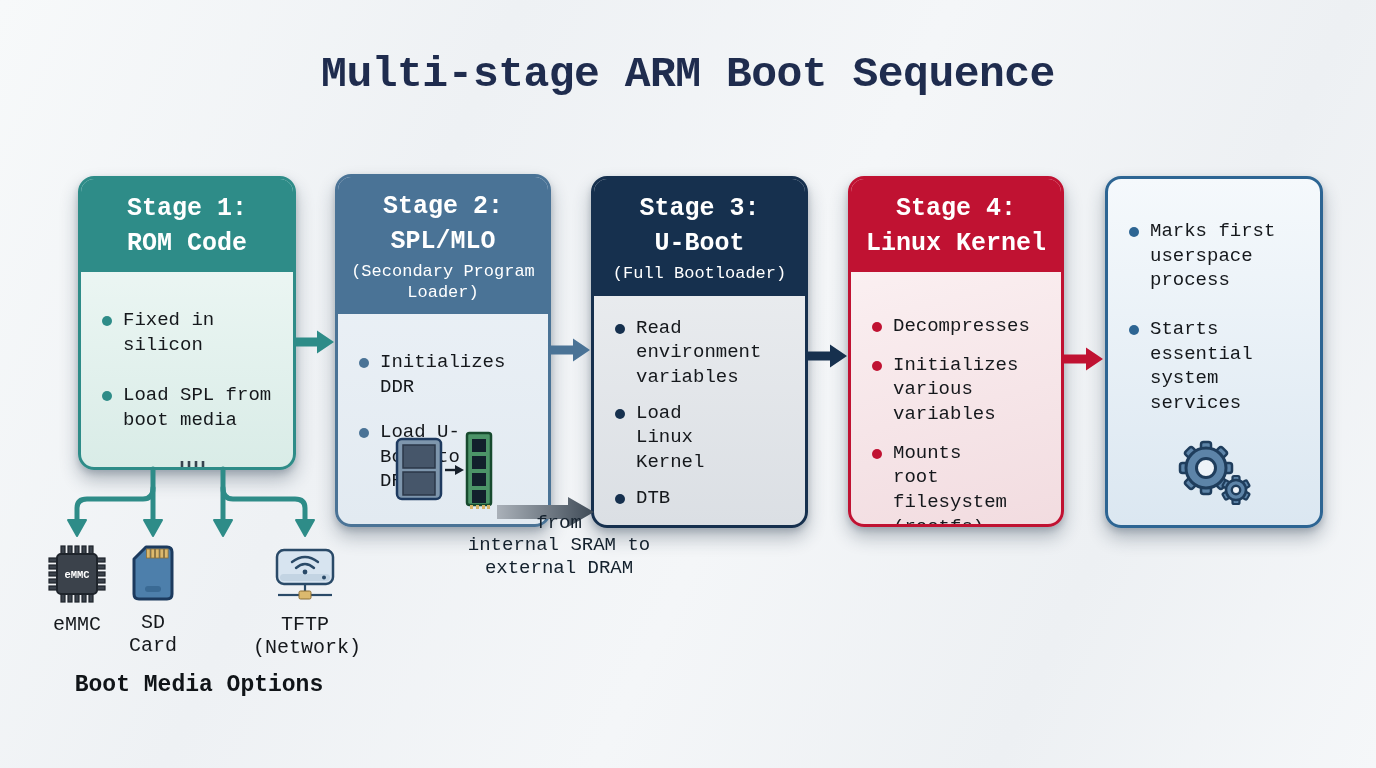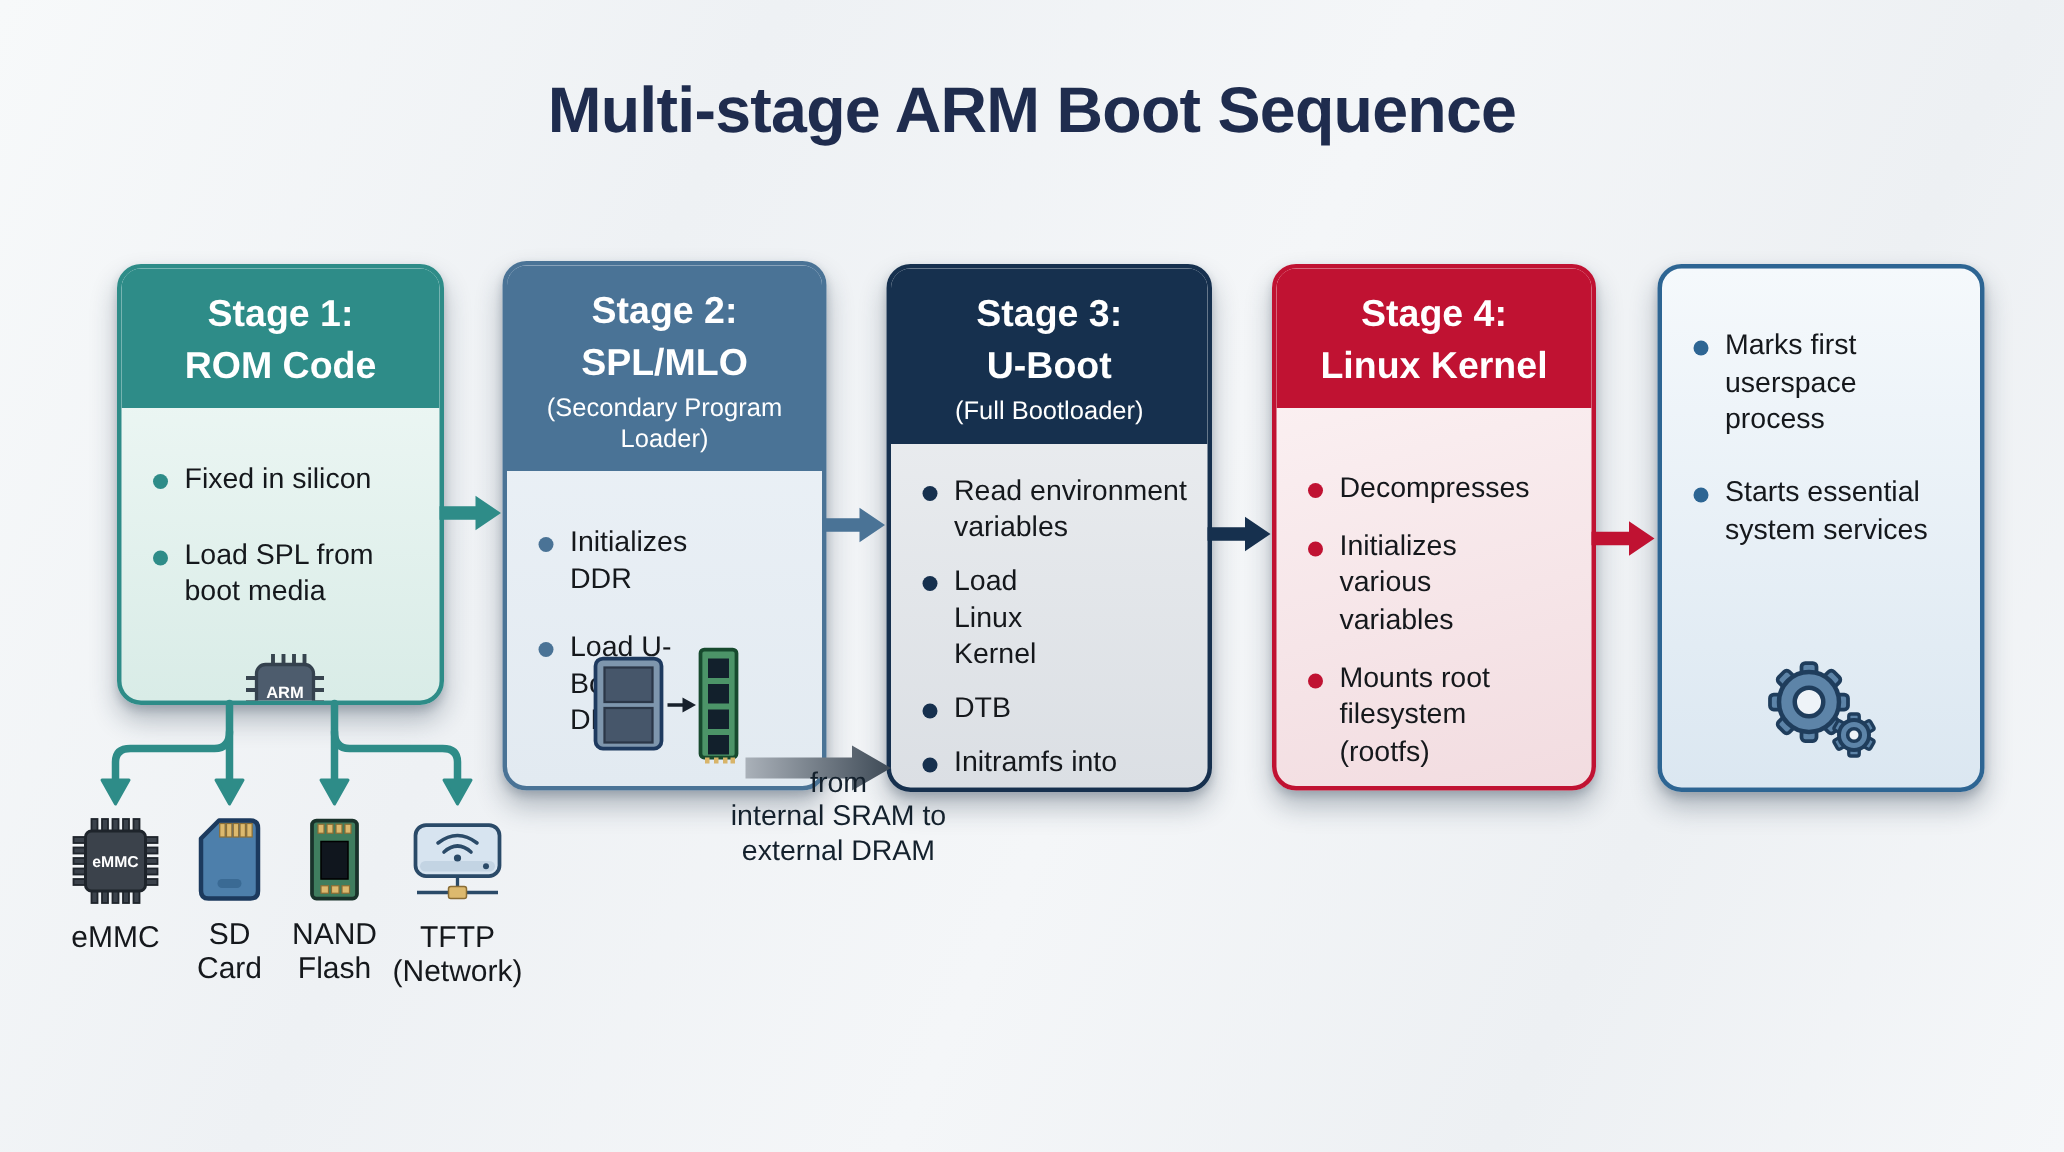--- a/index.html
+++ b/index.html
@@ -1,20 +1,20 @@
 <!DOCTYPE html>
 <html><head>
 <meta charset="utf-8">
 <style>
   * { margin:0; padding:0; box-sizing:border-box; }
   html,body { background:#e8eaee; }
   #canvas {
     position:relative; width:1376px; height:768px; overflow:hidden;
     background:linear-gradient(115deg,#f7f9fa 0%,#eef1f4 30%,#f4f6f8 55%,#edf0f3 78%,#f5f7f9 100%);
-    font-family:Liberation Sans, sans-serif;
+    font-family:Liberation Mono, monospace;
   }
   .title {
     position:absolute; left:0; right:0; top:50px; text-align:center;
     font-size:43px; font-weight:bold; color:#1f2c4e; letter-spacing:-0.5px;
   }
   
   .card {
     position:absolute; border-radius:16px; border:3px solid var(--accent);
     display:flex; flex-direction:column; overflow:hidden; z-index:2;
     box-shadow:0 10px 18px rgba(25,45,65,.30), 0 3px 6px rgba(25,45,65,.18);
@@ -292,55 +292,35 @@
             <rect x="29" y="5" width="3.6" height="9"></rect>
             <rect x="33.5" y="5" width="3.6" height="9"></rect>
         </g>
         <rect x="14" y="42" width="16" height="6" rx="3" fill="#3a6a94"></rect>
       </svg>
     </span>
     <div class="media-label">SD
 Card</div>
   </div>
 
-  <div class="media-item mi-nand">
-    <span>
-      <svg width="40" height="58" viewBox="0 0 40 58">
-        <rect x="5" y="3" width="30" height="52" rx="3" fill="#3f7d5e" stroke="#19322a" stroke-width="2.5"></rect>
-        <g fill="#dcb96e" stroke="#8a6d35" stroke-width="0.8">
-          <rect x="9" y="5.5" width="4" height="6"></rect>
-            <rect x="15" y="5.5" width="4" height="6"></rect>
-            <rect x="21" y="5.5" width="4" height="6"></rect>
-            <rect x="27" y="5.5" width="4" height="6"></rect>
-        </g>
-        <rect x="11" y="17" width="18" height="25" fill="#10161e" stroke="#000000" stroke-width="1"></rect>
-        <g fill="#dcb96e" stroke="#8a6d35" stroke-width="0.8">
-          <rect x="11" y="46.5" width="5" height="5"></rect>
-            <rect x="18" y="46.5" width="5" height="5"></rect>
-            <rect x="25" y="46.5" width="5" height="5"></rect>
-        </g>
-      </svg>
-    </span>
-    <div class="media-label">NAND
-Flash</div>
-  </div>
 
   <div class="media-item mi-tftp">
     <span>
       <svg width="64" height="60" viewBox="0 0 64 60">
         <rect x="4" y="6" width="56" height="34" rx="7" fill="#d7e4f0" stroke="#2a4a68" stroke-width="2.5"></rect>
         <rect x="7" y="30" width="50" height="7" rx="3.5" fill="#c3d4e3"></rect>
         <path d="M23,24 Q32,16 41,24" fill="none" stroke="#2a4a68" stroke-width="2.4" stroke-linecap="round"></path>
         <path d="M19,18 Q32,8 45,18" fill="none" stroke="#2a4a68" stroke-width="2.4" stroke-linecap="round"></path>
         <circle cx="32" cy="28" r="2.4" fill="#2a4a68"></circle>
         <circle cx="51" cy="33.5" r="2" fill="#2a4a68"></circle>
         <line x1="32" y1="40" x2="32" y2="48" stroke="#2a4a68" stroke-width="2.2"></line>
         <line x1="5" y1="51" x2="26" y2="51" stroke="#2a4a68" stroke-width="2.2"></line>
         <line x1="38" y1="51" x2="59" y2="51" stroke="#2a4a68" stroke-width="2.2"></line>
         <rect x="26" y="47" width="12" height="8" rx="1.5" fill="#dcb96e" stroke="#8a6d35" stroke-width="1"></rect>
       </svg>
     </span>
     <div class="media-label">TFTP
 (Network)</div>
   </div>
 
+  <div class="media-heading">Boot Media Options</div>
 
 </div>
 
 </body></html>

